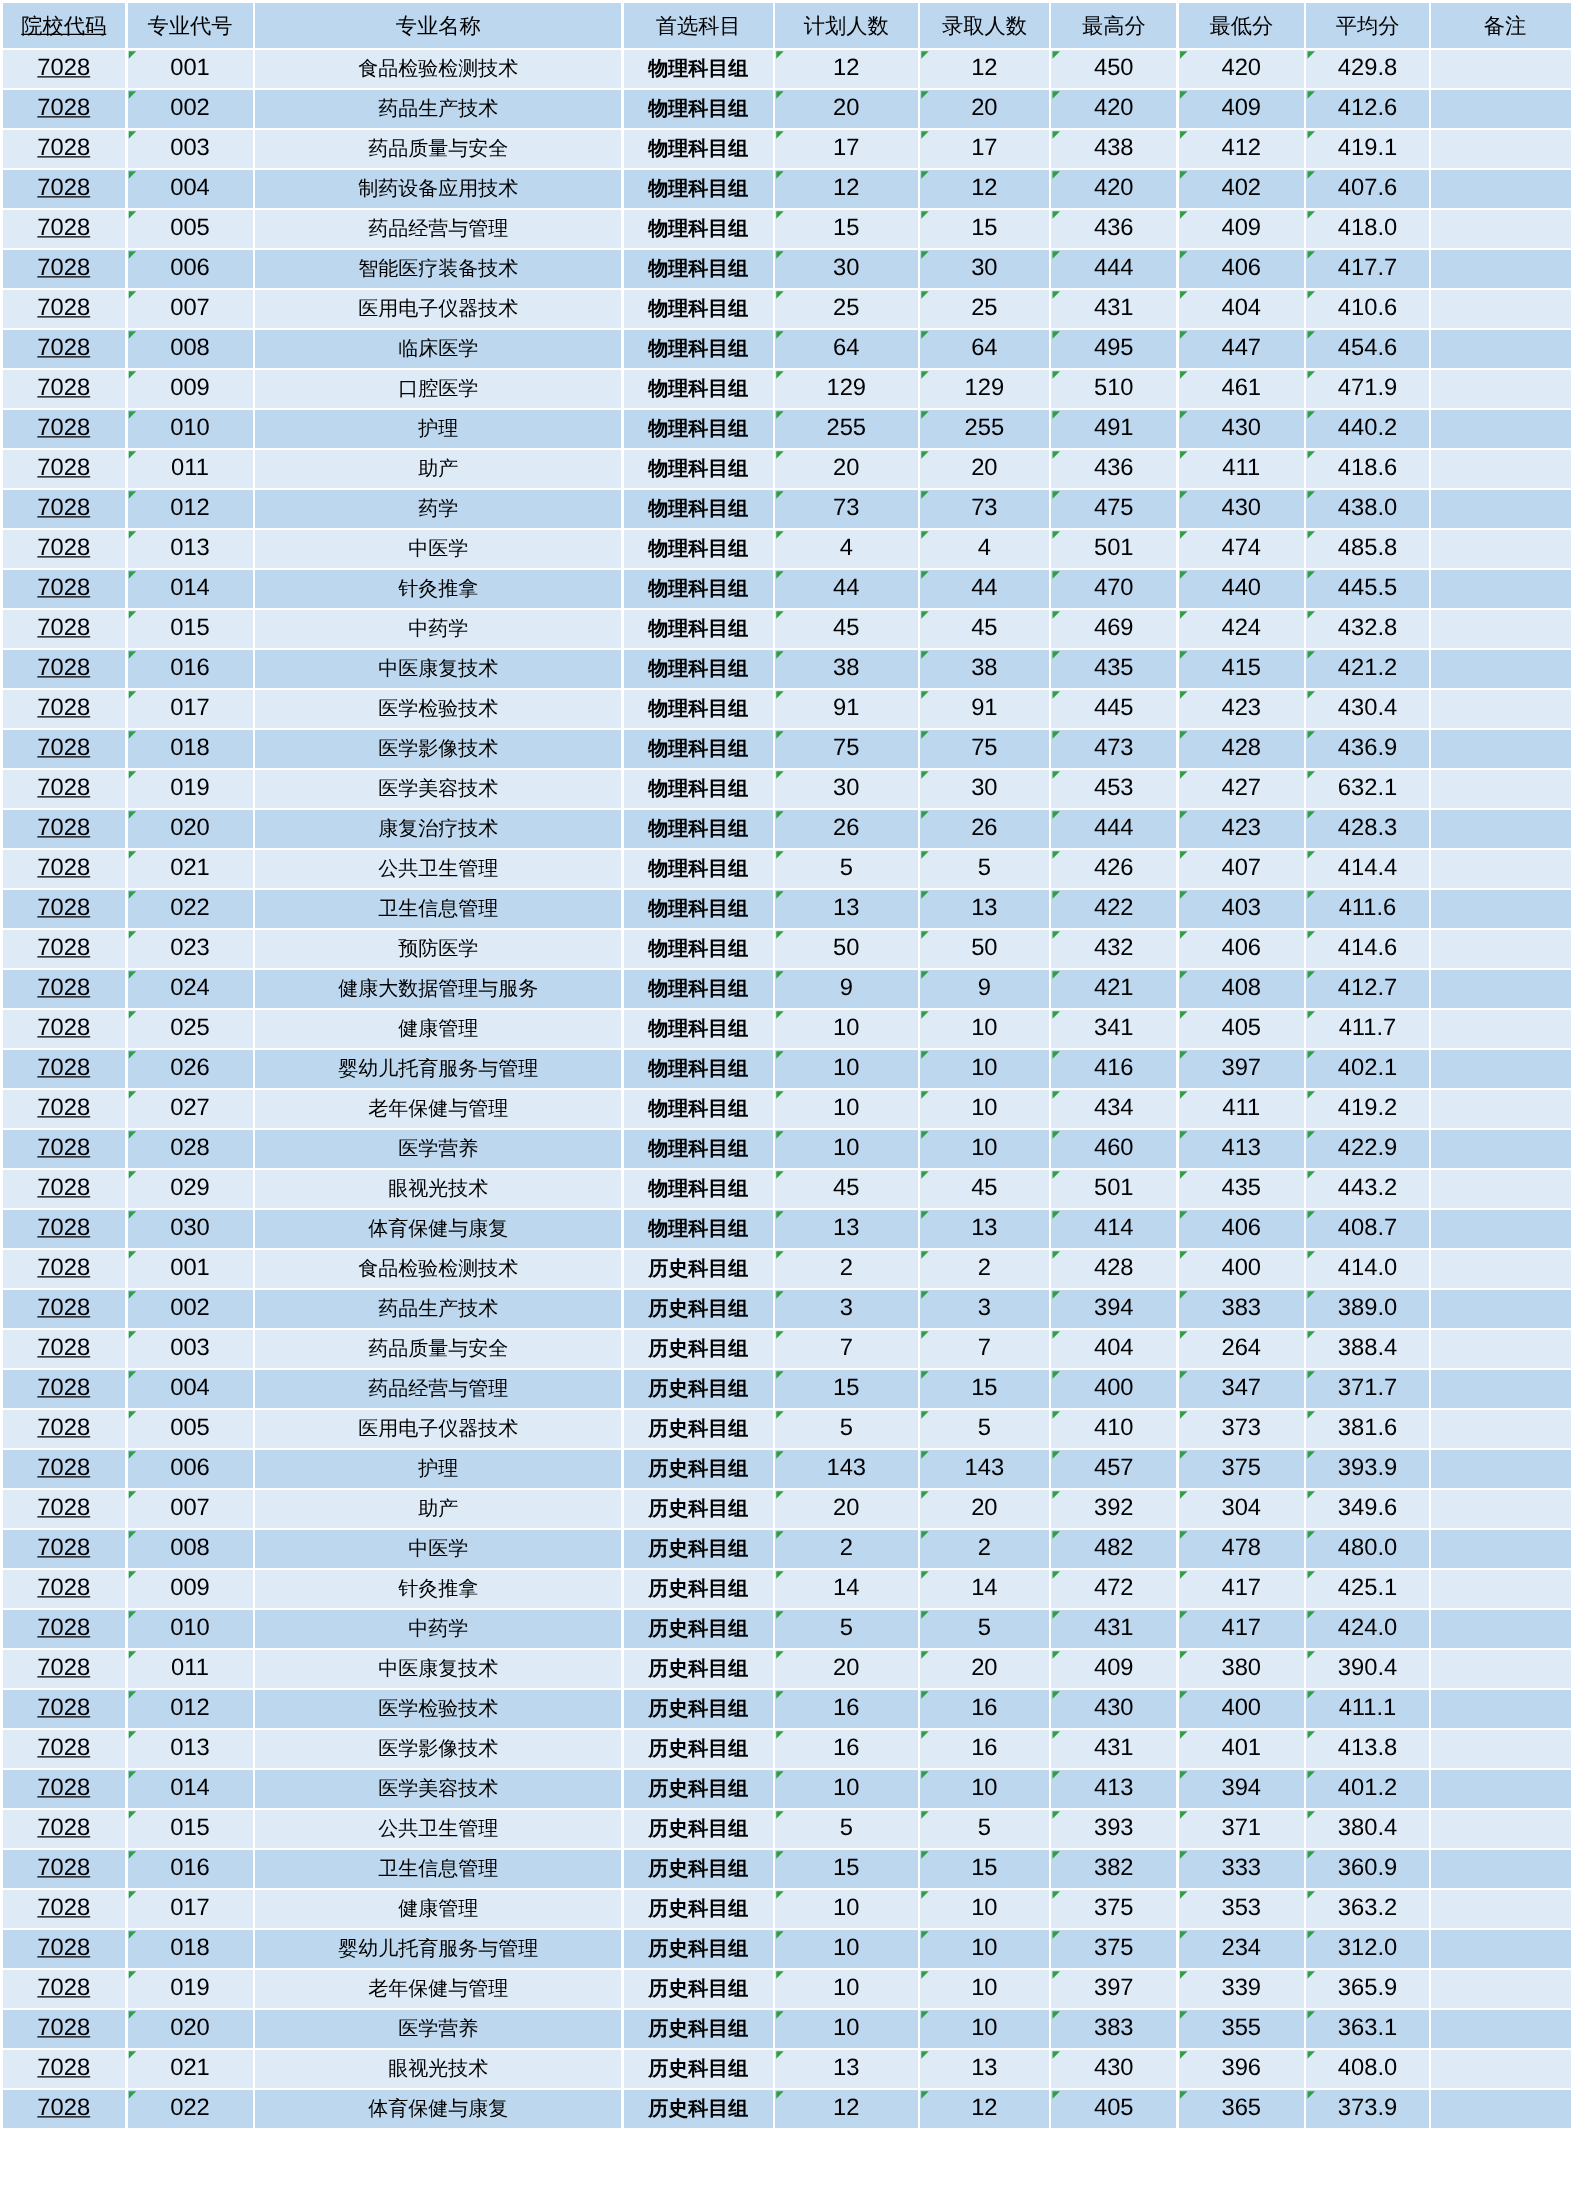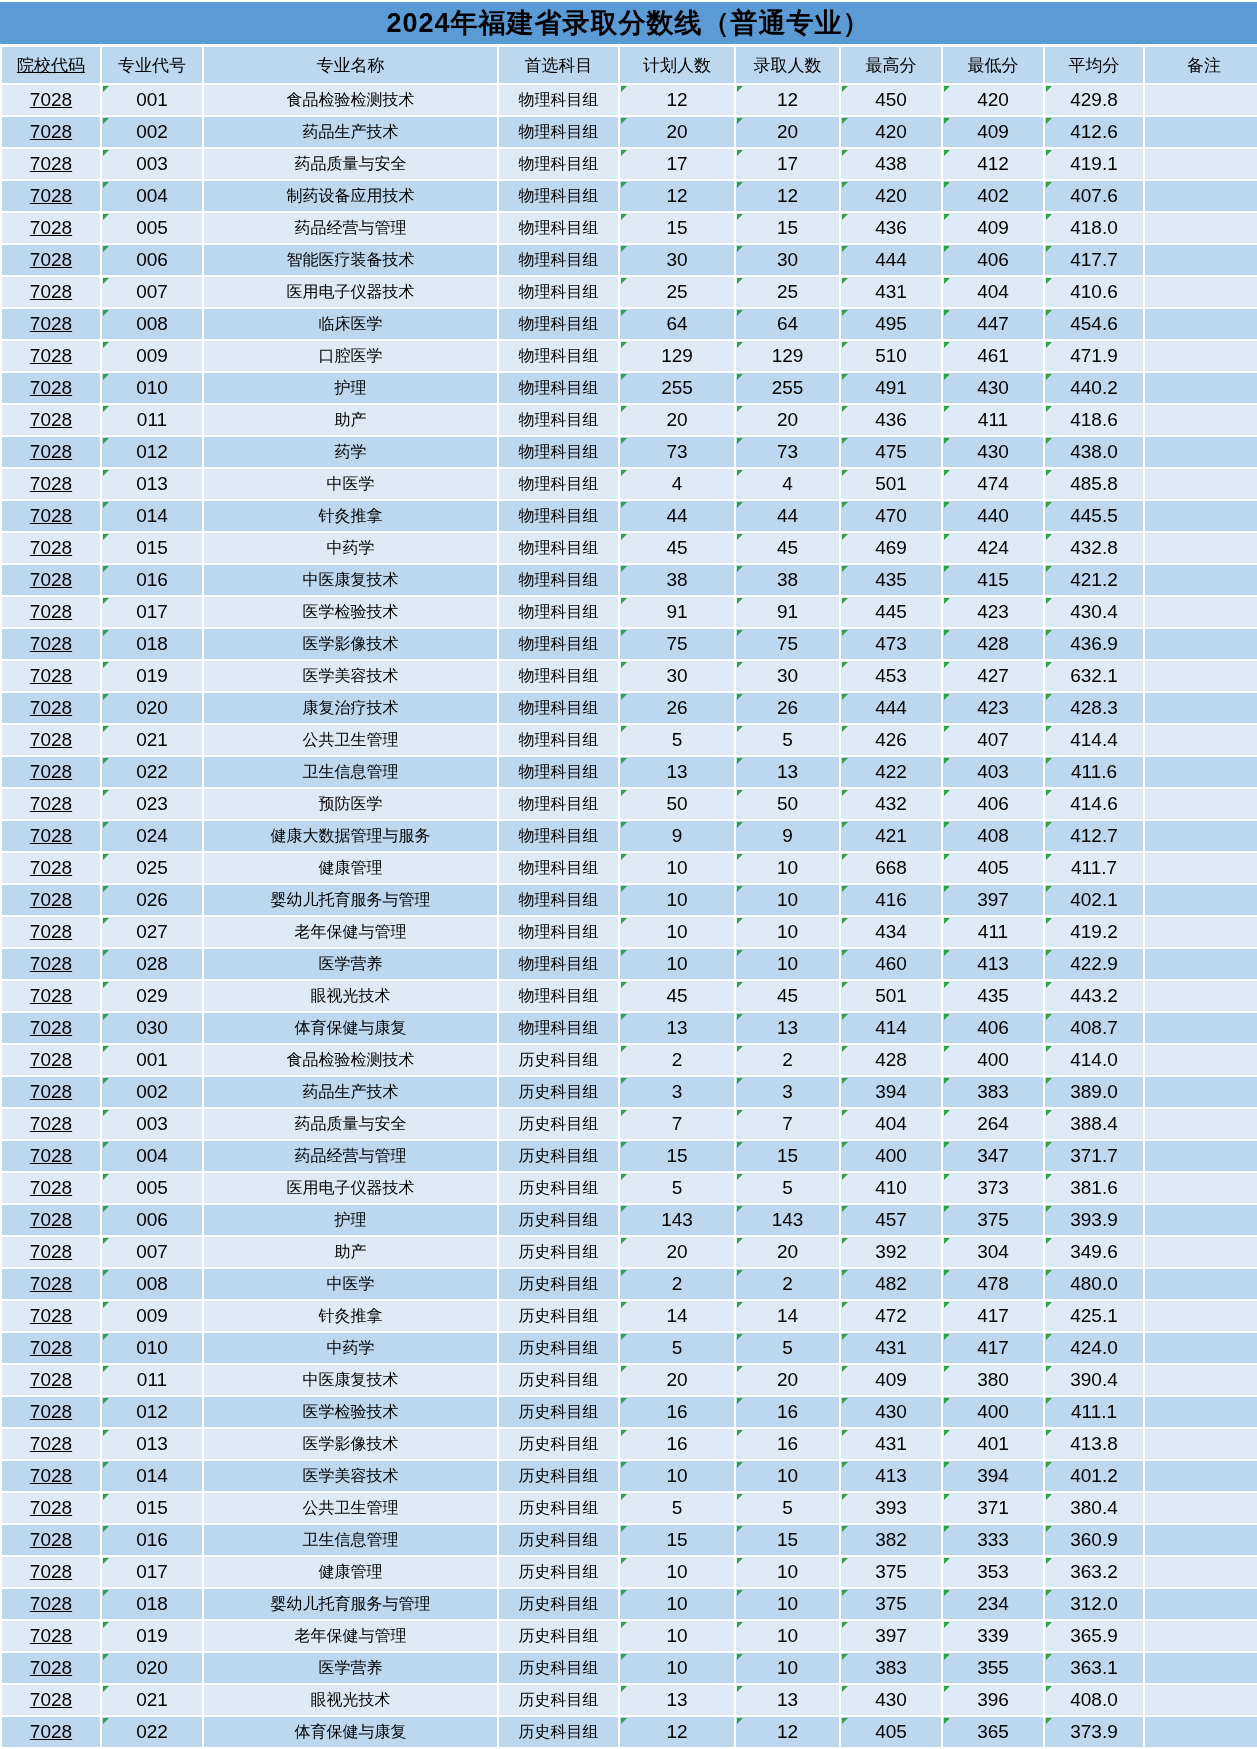--- a/index.html
+++ b/index.html
@@ -55,21 +55,21 @@
     font-weight:normal;
     font-size:17px;
   }
   table.scores tbody tr{height:32px;}
   table.scores tbody tr:nth-child(odd) td{background:var(--row-light);}
   table.scores tbody tr:nth-child(even) td{background:var(--row-dark);}
   
   .c0{width:100px;text-decoration:underline;}
   .c1{width:102px;}
   .c2{width:295px;}
-  .c3{width:121px;}
+  .c3{width:121px;font-weight:bold;}
   .c4{width:116px;}
   .c5{width:105px;}
   .c6{width:102px;}
   .c7{width:102px;}
   .c8{width:100px;}
   .c9{width:120px;}
   
   td.c0,td.c1,td.c4,td.c5,td.c6,td.c7,td.c8{font-size:19px;}
   td.c2,td.c3{font-size:16px;}
   
@@ -80,21 +80,20 @@
     width:0;
     height:0;
     border-top:6px solid var(--tri);
     border-right:6px solid transparent;
   }
 </style>
 </head>
 <body>
 
 <div class="sheet">
-  <div class="title-bar">2024年福建省录取分数线（普通专业）</div>
   <table class="scores">
     <thead>
       <tr id="header-row">
           <th class="c0">院校代码</th>
           <th class="c1">专业代号</th>
           <th class="c2">专业名称</th>
           <th class="c3">首选科目</th>
           <th class="c4">计划人数</th>
           <th class="c5">录取人数</th>
           <th class="c6">最高分</th>
@@ -392,21 +391,21 @@
           <td class="c8"><span class="tri"></span><span>412.7</span></td>
           <td class="c9"><span></span></td>
         </tr>
         <tr>
           <td class="c0"><span>7028</span></td>
           <td class="c1"><span class="tri"></span><span>025</span></td>
           <td class="c2"><span>健康管理</span></td>
           <td class="c3"><span>物理科目组</span></td>
           <td class="c4"><span class="tri"></span><span>10</span></td>
           <td class="c5"><span class="tri"></span><span>10</span></td>
-          <td class="c6"><span class="tri"></span><span>668</span></td>
+          <td class="c6"><span class="tri"></span><span>341</span></td>
           <td class="c7"><span class="tri"></span><span>405</span></td>
           <td class="c8"><span class="tri"></span><span>411.7</span></td>
           <td class="c9"><span></span></td>
         </tr>
         <tr>
           <td class="c0"><span>7028</span></td>
           <td class="c1"><span class="tri"></span><span>026</span></td>
           <td class="c2"><span>婴幼儿托育服务与管理</span></td>
           <td class="c3"><span>物理科目组</span></td>
           <td class="c4"><span class="tri"></span><span>10</span></td>

